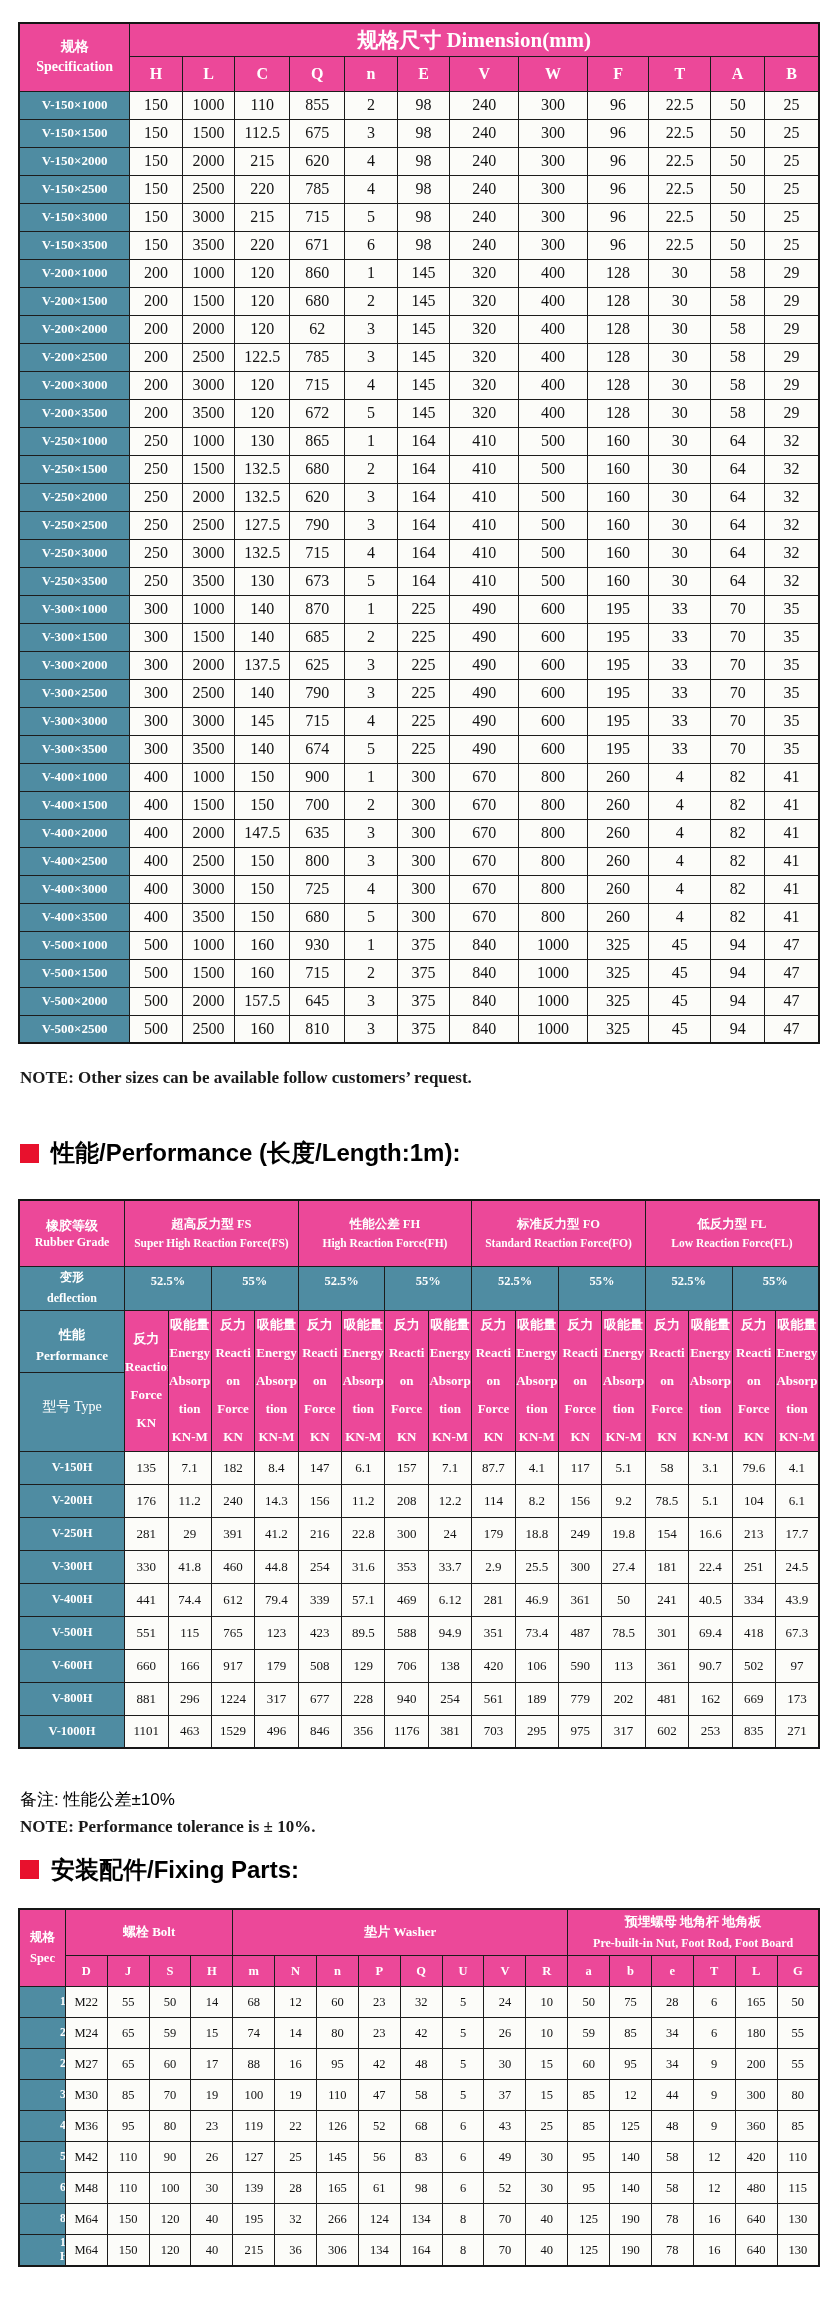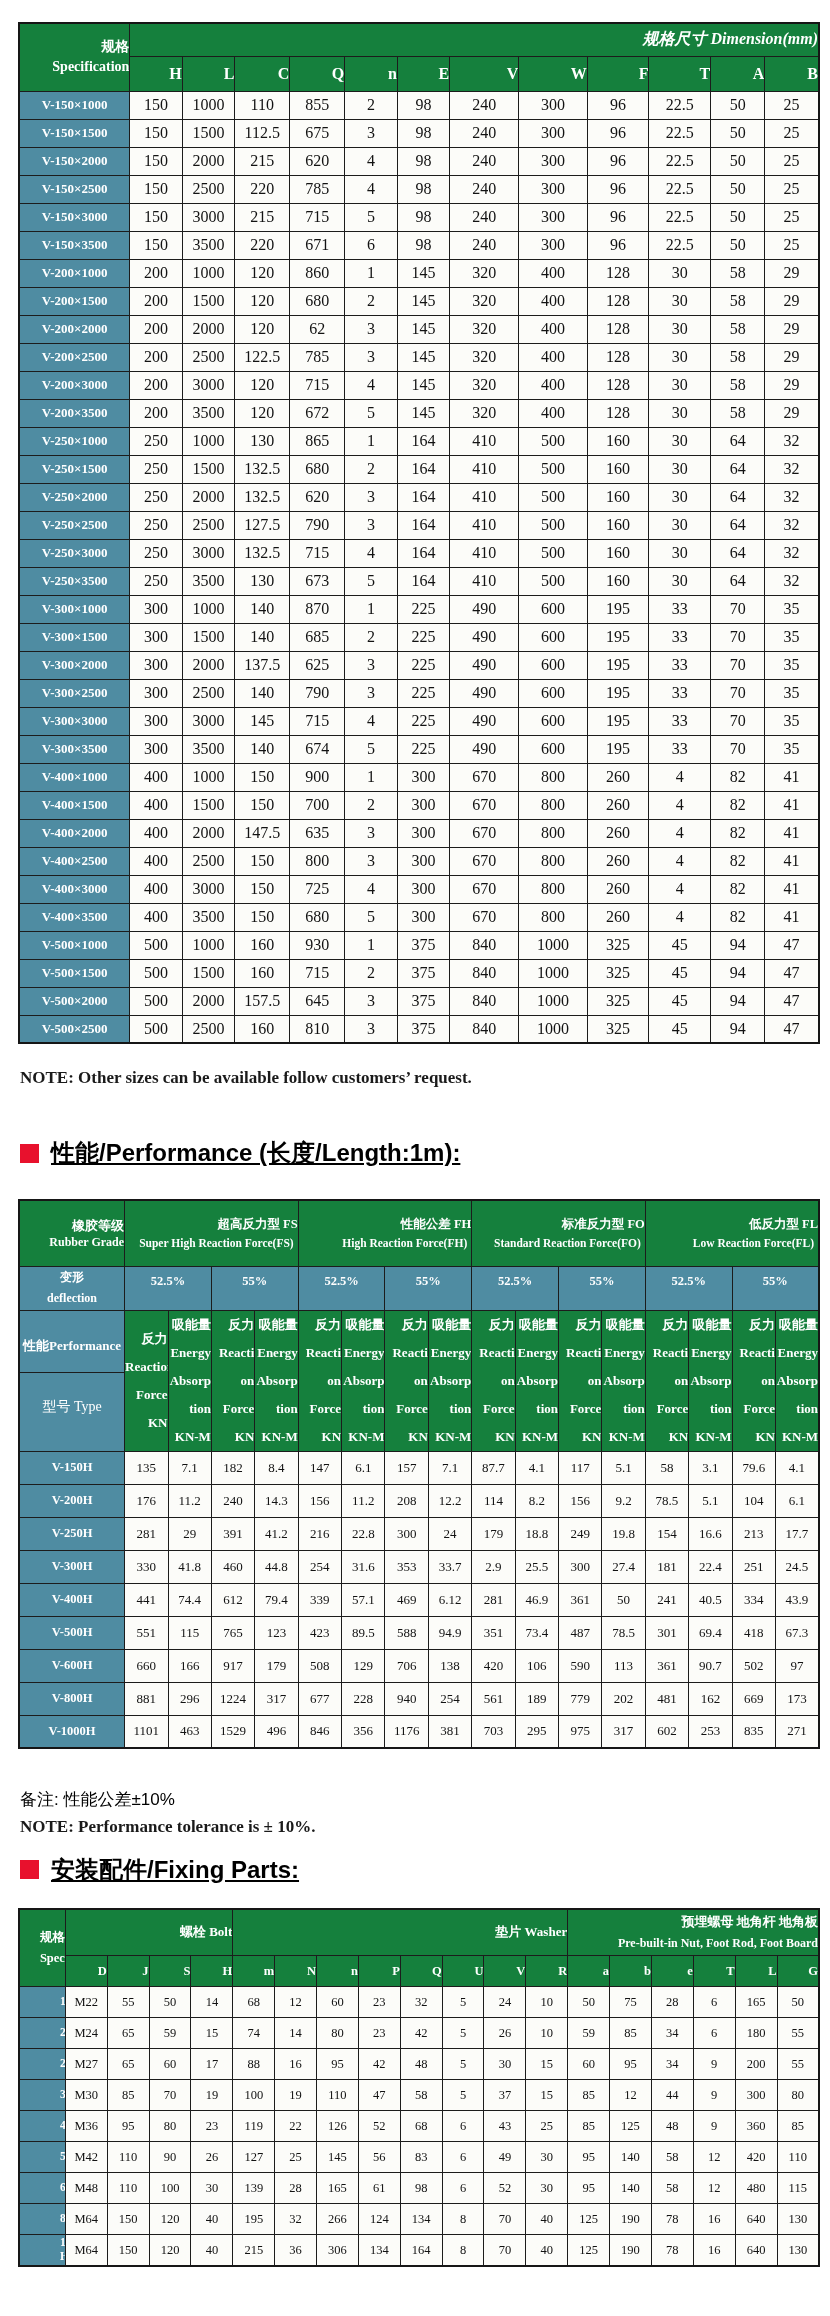--- a/index.html
+++ b/index.html
@@ -5,58 +5,58 @@
   html,body{margin:0;padding:0;background:#ffffff;}
   body{width:830px;min-height:2316px;font-family:"Liberation Serif",serif;color:#111;}
   .page{width:830px;box-sizing:border-box;padding-top:22px;}
 
   table{border-collapse:collapse;table-layout:fixed;margin-left:18px;width:802px;}
   table, th, td{border:1.6px solid #1c1c1c;}
   table{border:2.2px solid #161616;}
   th,td{text-align:center;vertical-align:middle;padding:0;overflow:hidden;}
 
   
-  .dark{background:#15803d;color:#fff;text-align:right;}
+  .dark{background:#ec4899;color:#fff;}
   .light{background:#4f8ca2;color:#fff;}
   td{background:#fcfcf9;color:#121212;}
 
   
   .t1 thead tr.group-row{height:33px;}
   .t1 thead tr.letter-row{height:35px;}
   .t1 tbody tr{height:28px;}
   .t1 .corner{font-weight:bold;font-size:14px;line-height:1.45;}
-  .t1 .group{font-weight:bold;font-size:16px;font-style:italic;}
+  .t1 .group{font-weight:bold;font-size:21px;}
   .t1 .letter{font-weight:bold;font-size:16px;}
   .t1 tbody th{font-weight:bold;font-size:13px;}
   .t1 tbody td{font-size:16px;}
 
   
   .note{margin:20px 0 0 20px;}
   .note .zh{font-family:"Liberation Sans",sans-serif;font-size:17px;color:#000;line-height:1.5;}
   .note .en{font-family:"Liberation Serif",serif;font-weight:bold;font-size:17px;color:#1a1a1a;line-height:1.6;}
 
   
-  .section-title{margin:46px 12px 0 20px;font-family:"Liberation Sans",sans-serif;font-size:24px;font-weight:600;color:#000;display:flex;align-items:center;text-decoration:underline;}
+  .section-title{margin:46px 12px 0 20px;font-family:"Liberation Sans",sans-serif;font-size:24px;font-weight:600;color:#000;display:flex;align-items:center;}
   .bullet{width:19px;height:19px;background:#e8112d;display:inline-block;margin-right:12px;flex:0 0 auto;}
 
   
   .t2{margin-top:30px;}
   .t2 thead tr.grade-row{height:66px;}
   .t2 thead tr.defl-row{height:40px;}
   .t2 thead tr.sub-row{height:122px;}
   .t2 tbody tr{height:33px;}
   .t2 .grade-cell div.zh{font-size:13px;font-weight:bold;}
   .t2 .grade-cell div.en{font-size:12px;font-weight:bold;}
   .t2 .group-cell{line-height:1.7;}
   .t2 .group-cell .zh{font-size:12.5px;font-weight:bold;}
   .t2 .group-cell .en{font-size:11.5px;font-weight:bold;line-height:1.5;padding:0 4px;}
   .t2 .defl-label{font-size:12px;font-weight:bold;line-height:1.8;}
   .t2 .defl-cell{font-size:12.5px;font-weight:bold;vertical-align:top;padding-top:7px;}
   .t2 .label-split{padding:0;}
-  .t2 .label-split .half{display:flex;flex-direction:row;align-items:center;justify-content:center;}
+  .t2 .label-split .half{display:flex;flex-direction:column;align-items:center;justify-content:center;}
   .t2 .label-split .top{height:52px;border-bottom:1.6px solid #1c1c1c;font-size:13px;font-weight:bold;line-height:1.6;}
   .t2 .label-split .bot{height:68px;font-size:14px;font-weight:normal;}
   .t2 th.subhead{font-size:13px;font-weight:bold;line-height:2.15;}
   .t2 th.subhead div{white-space:nowrap;}
   .t2 tbody th{font-weight:bold;font-size:12.5px;font-family:Liberation Serif, serif;}
   .t2 tbody td{font-size:13px;}
 
   
   .t3{margin-top:22px;}
   .t3 thead tr.group-row{height:47px;}

